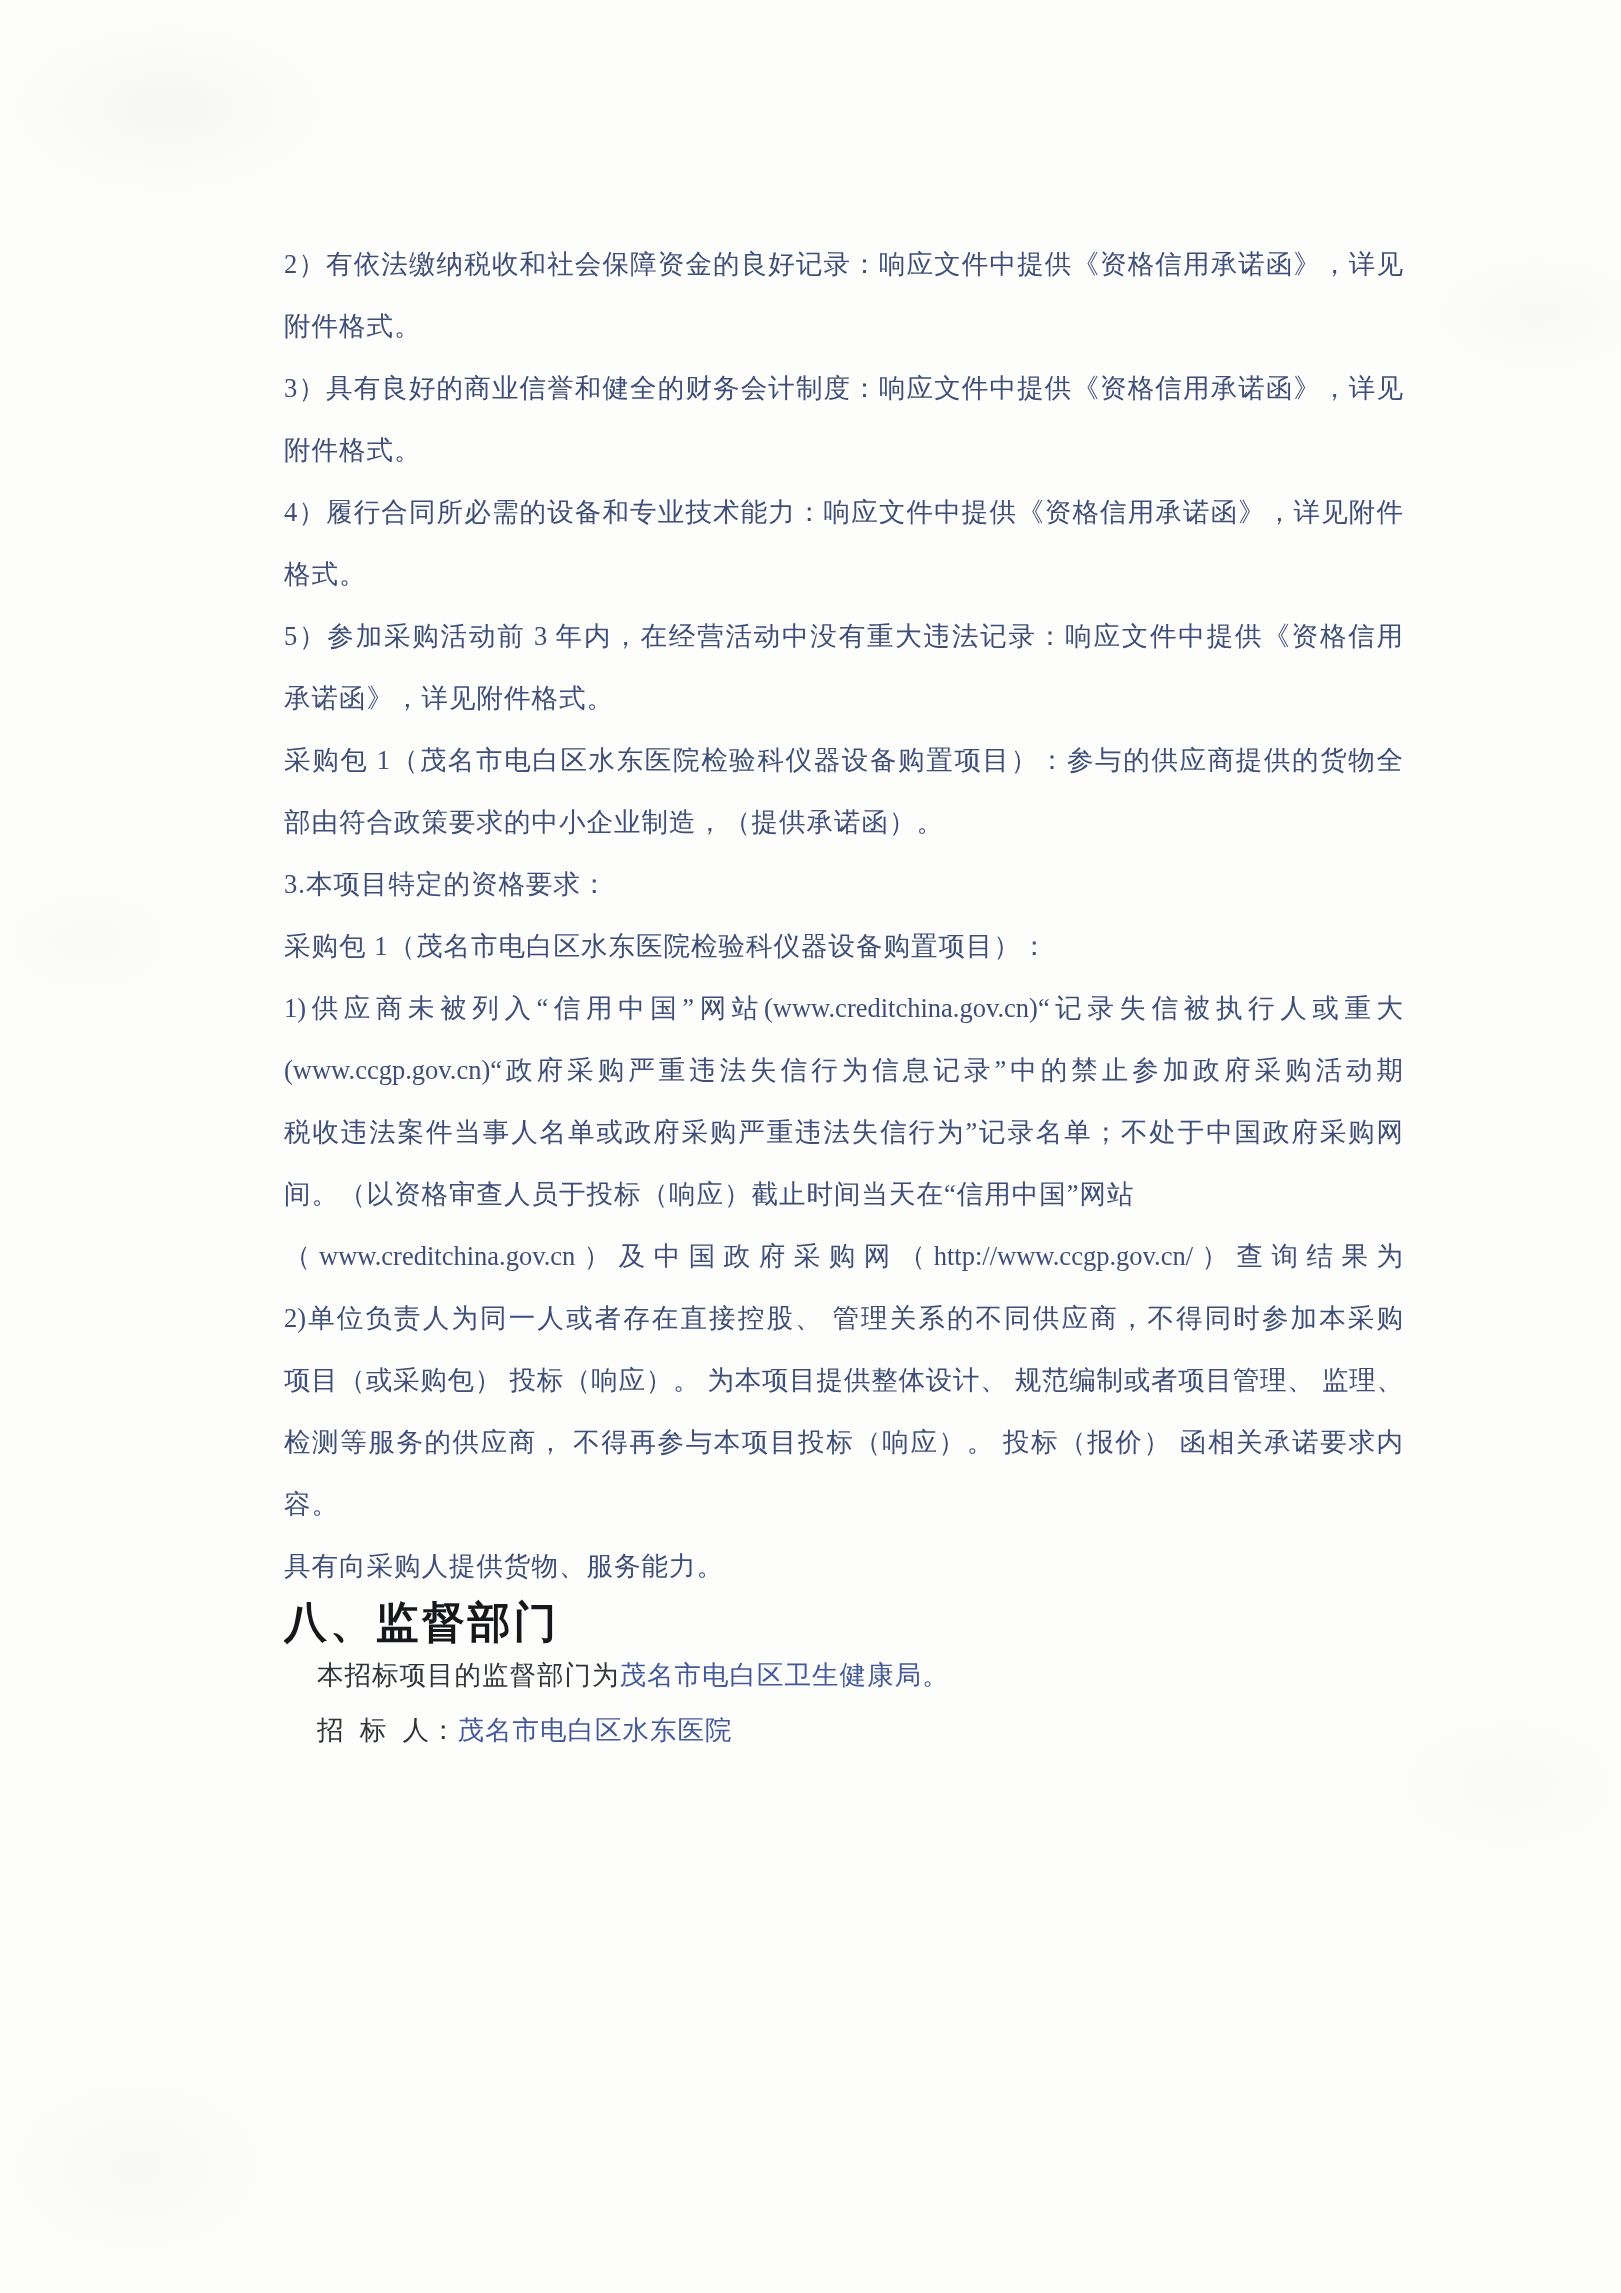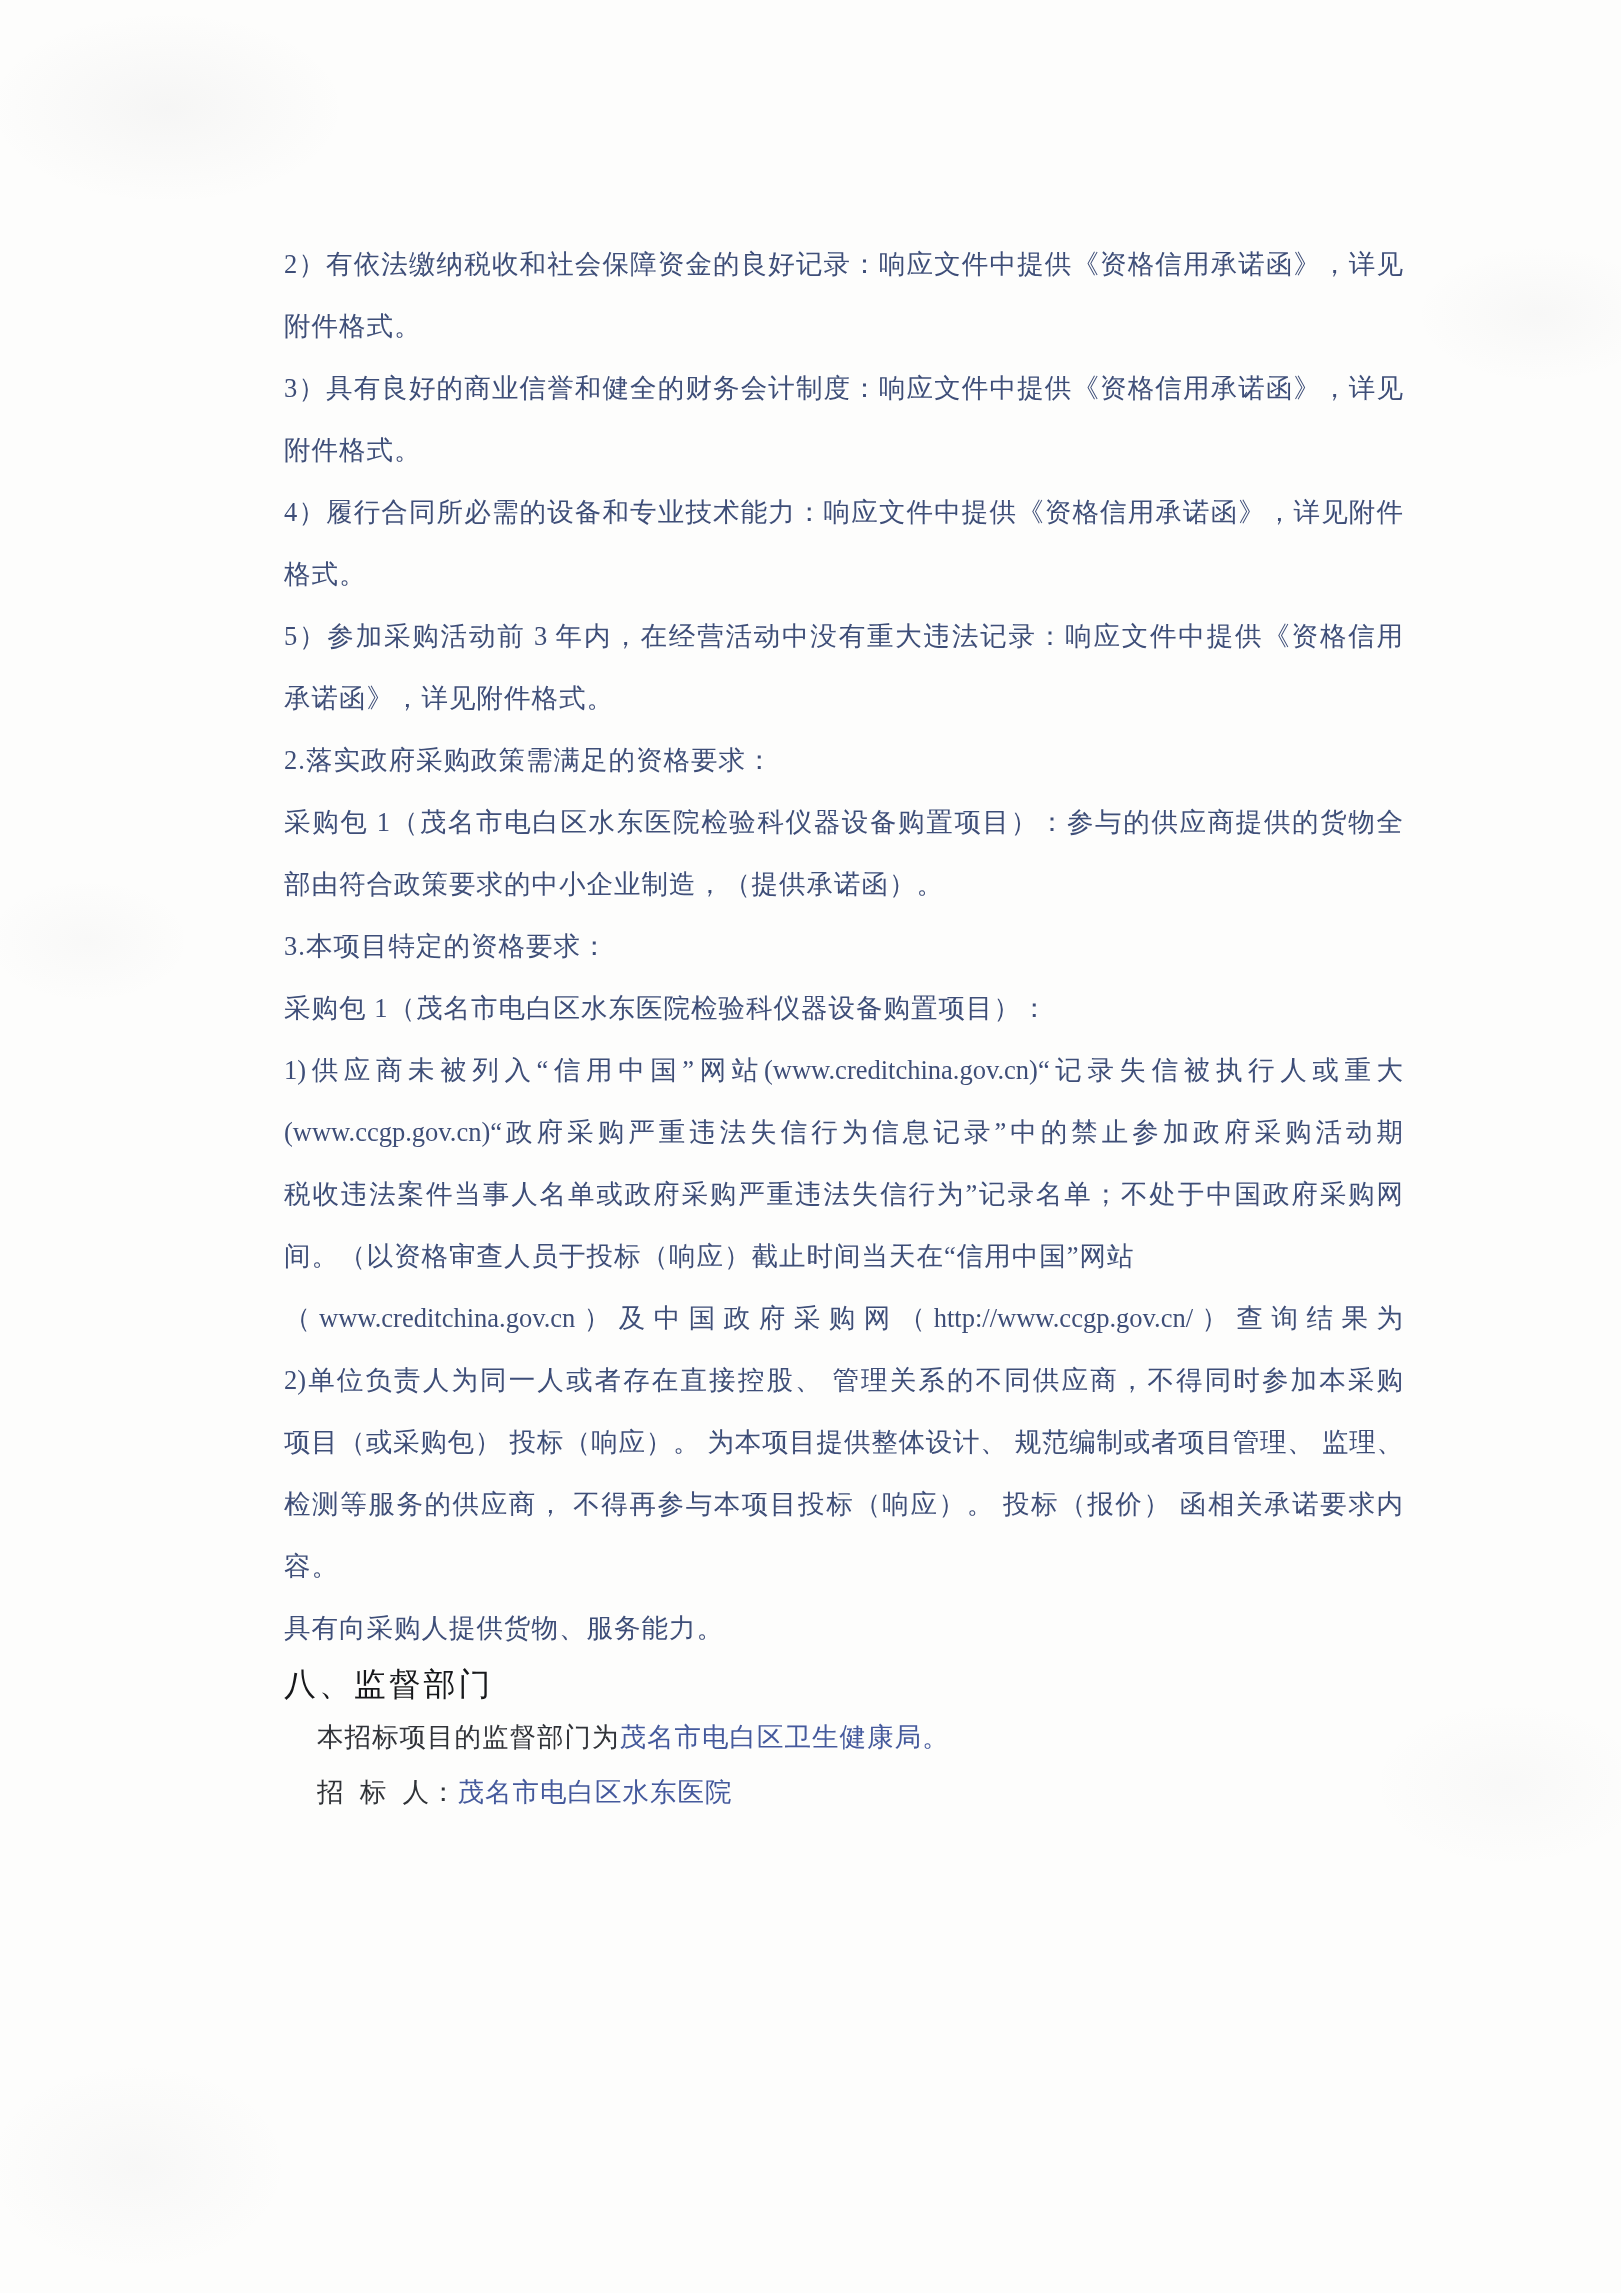--- a/index.html
+++ b/index.html
@@ -42,22 +42,22 @@
   }
   .line.fill {
     white-space: normal;
     letter-spacing: 0;
     text-align: justify;
     text-align-last: justify;
     text-justify: inter-character;
   }
   .line.heading {
     font-family: "Liberation Sans", "DejaVu Sans", sans-serif;
-    font-weight: 400;
-    font-size: 32px;
+    font-weight: 700;
+    font-size: 43px;
     color: var(--heading-text, #17181b);
     line-height: 51px;
     height: 51px;
     letter-spacing: 2.9px;
   }
   .line.field {
     line-height: 55px;
     height: 55px;
     padding-left: 33px;
   }
@@ -70,21 +70,20 @@
 <div class="page" style="background: rgb(253, 253, 252);">
   <div class="doc" id="doc">
       <div class="line fill">2）有依法缴纳税收和社会保障资金的良好记录：响应文件中提供《资格信用承诺函》，详见</div>
       <div class="line">附件格式。</div>
       <div class="line fill">3）具有良好的商业信誉和健全的财务会计制度：响应文件中提供《资格信用承诺函》，详见</div>
       <div class="line">附件格式。</div>
       <div class="line fill">4）履行合同所必需的设备和专业技术能力：响应文件中提供《资格信用承诺函》，详见附件</div>
       <div class="line">格式。</div>
       <div class="line fill">5）参加采购活动前 3 年内，在经营活动中没有重大违法记录：响应文件中提供《资格信用</div>
       <div class="line">承诺函》，详见附件格式。</div>
-      <div class="line">2.落实政府采购政策需满足的资格要求：</div>
       <div class="line fill">采购包 1（茂名市电白区水东医院检验科仪器设备购置项目）：参与的供应商提供的货物全</div>
       <div class="line">部由符合政策要求的中小企业制造，（提供承诺函）。</div>
       <div class="line">3.本项目特定的资格要求：</div>
       <div class="line">采购包 1（茂名市电白区水东医院检验科仪器设备购置项目）：</div>
       <div class="line fill">1)供应商未被列入“信用中国”网站(www.creditchina.gov.cn)“记录失信被执行人或重大</div>
       <div class="line fill">(www.ccgp.gov.cn)“政府采购严重违法失信行为信息记录”中的禁止参加政府采购活动期</div>
       <div class="line fill">税收违法案件当事人名单或政府采购严重违法失信行为”记录名单；不处于中国政府采购网</div>
       <div class="line">间。（以资格审查人员于投标（响应）截止时间当天在“信用中国”网站</div>
       <div class="line fill">（www.creditchina.gov.cn）及中国政府采购网（http://www.ccgp.gov.cn/）查询结果为</div>
       <div class="line fill">2)单位负责人为同一人或者存在直接控股、 管理关系的不同供应商，不得同时参加本采购</div>

